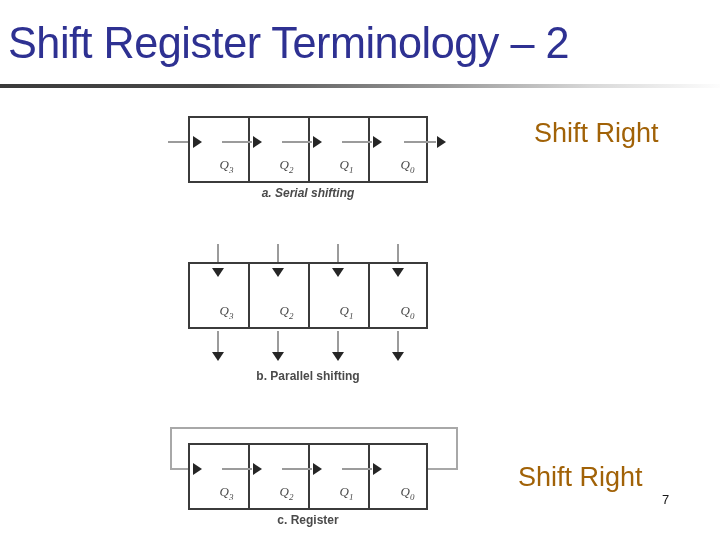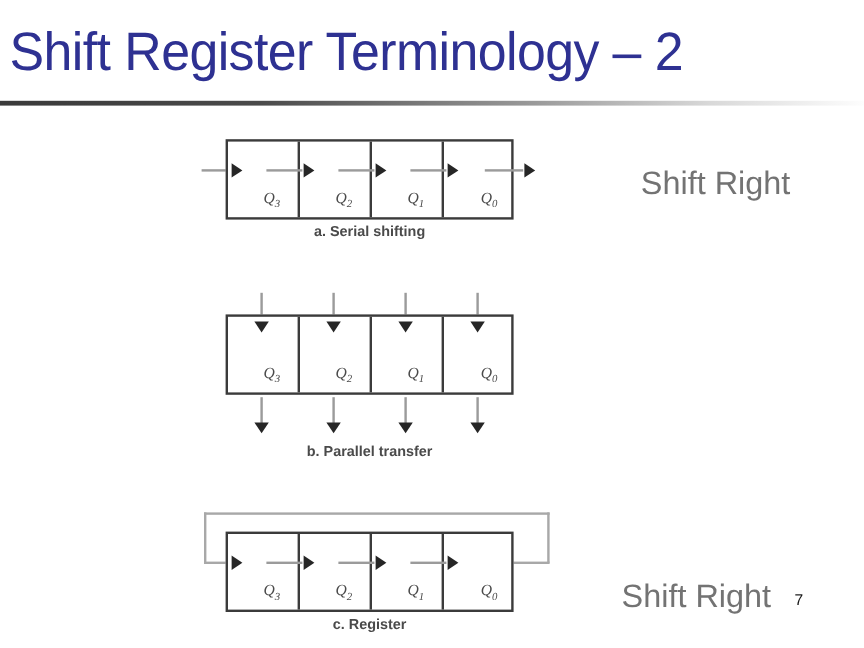--- a/index.html
+++ b/index.html
@@ -125,23 +125,22 @@
     position: absolute;
     background: #a8a8a8;
   }
 
   
   .side-note {
     position: absolute;
     font-family: "Liberation Sans", sans-serif;
     font-size: 27px;
     font-weight: 400;
-    color: #737373;
+    color: #a16207;
     white-space: nowrap;
-    margin-top: 20px;
   }
 
   
   #slide-number {
     position: absolute;
     left: 662px;
     top: 492px;
     font-family: "Liberation Sans", sans-serif;
     font-size: 13px;
     color: #1a1a1a;
@@ -184,21 +183,21 @@
   <div class="head-right" style="left:253px; top:136px;"></div>
   <div class="head-right" style="left:313px; top:136px;"></div>
   <div class="head-right" style="left:373px; top:136px;"></div>
   <div class="head-right" style="left:437px; top:136px;"></div>
 
   <div class="h-stem" style="left:222px; top:141px; width:30px;"></div>
   <div class="h-stem" style="left:282px; top:141px; width:30px;"></div>
   <div class="h-stem" style="left:342px; top:141px; width:30px;"></div>
   <div class="h-stem" style="left:404px; top:141px; width:32px;"></div>
 
-  <div class="caption" style="left:188px; top:186px; width:240px;">a. Serial shifting</div>
+  <div class="caption" style="left:188px; top:186px; width:240px;font-style:italic;">a. Serial shifting</div>
 </div>
 
 <div class="diagram" id="diagram-parallel" style="left:0px; top:0px; width:720px; height:0px;">
 
   <div class="v-stem" style="left:217px; top:244px; height:24px;"></div>
   <div class="v-stem" style="left:277px; top:244px; height:24px;"></div>
   <div class="v-stem" style="left:337px; top:244px; height:24px;"></div>
   <div class="v-stem" style="left:397px; top:244px; height:24px;"></div>
 
   <div class="reg-box" style="left:188px; top:262px; width:240px; height:67px;">
@@ -232,21 +231,21 @@
   <div class="v-stem" style="left:217px; top:331px; height:22px;"></div>
   <div class="v-stem" style="left:277px; top:331px; height:22px;"></div>
   <div class="v-stem" style="left:337px; top:331px; height:22px;"></div>
   <div class="v-stem" style="left:397px; top:331px; height:22px;"></div>
 
   <div class="head-down" style="left:212px; top:352px;"></div>
   <div class="head-down" style="left:272px; top:352px;"></div>
   <div class="head-down" style="left:332px; top:352px;"></div>
   <div class="head-down" style="left:392px; top:352px;"></div>
 
-  <div class="caption" style="left:188px; top:369px; width:240px;">b. Parallel transfer</div>
+  <div class="caption" style="left:188px; top:369px; width:240px;">b. Parallel shifting</div>
 </div>
 
 <div class="diagram" id="diagram-rotation" style="left:0px; top:0px; width:720px; height:0px;">
 
   <div class="loop-seg" style="left:456px; top:427px; width:2px; height:42px;"></div>
   <div class="loop-seg" style="left:170px; top:427px; width:288px; height:2px;"></div>
   <div class="loop-seg" style="left:170px; top:427px; width:2px; height:42px;"></div>
   <div class="loop-seg" style="left:404px; top:468px; width:54px; height:2px;"></div>
   <div class="loop-seg" style="left:170px; top:468px; width:24px; height:2px;"></div>
 

